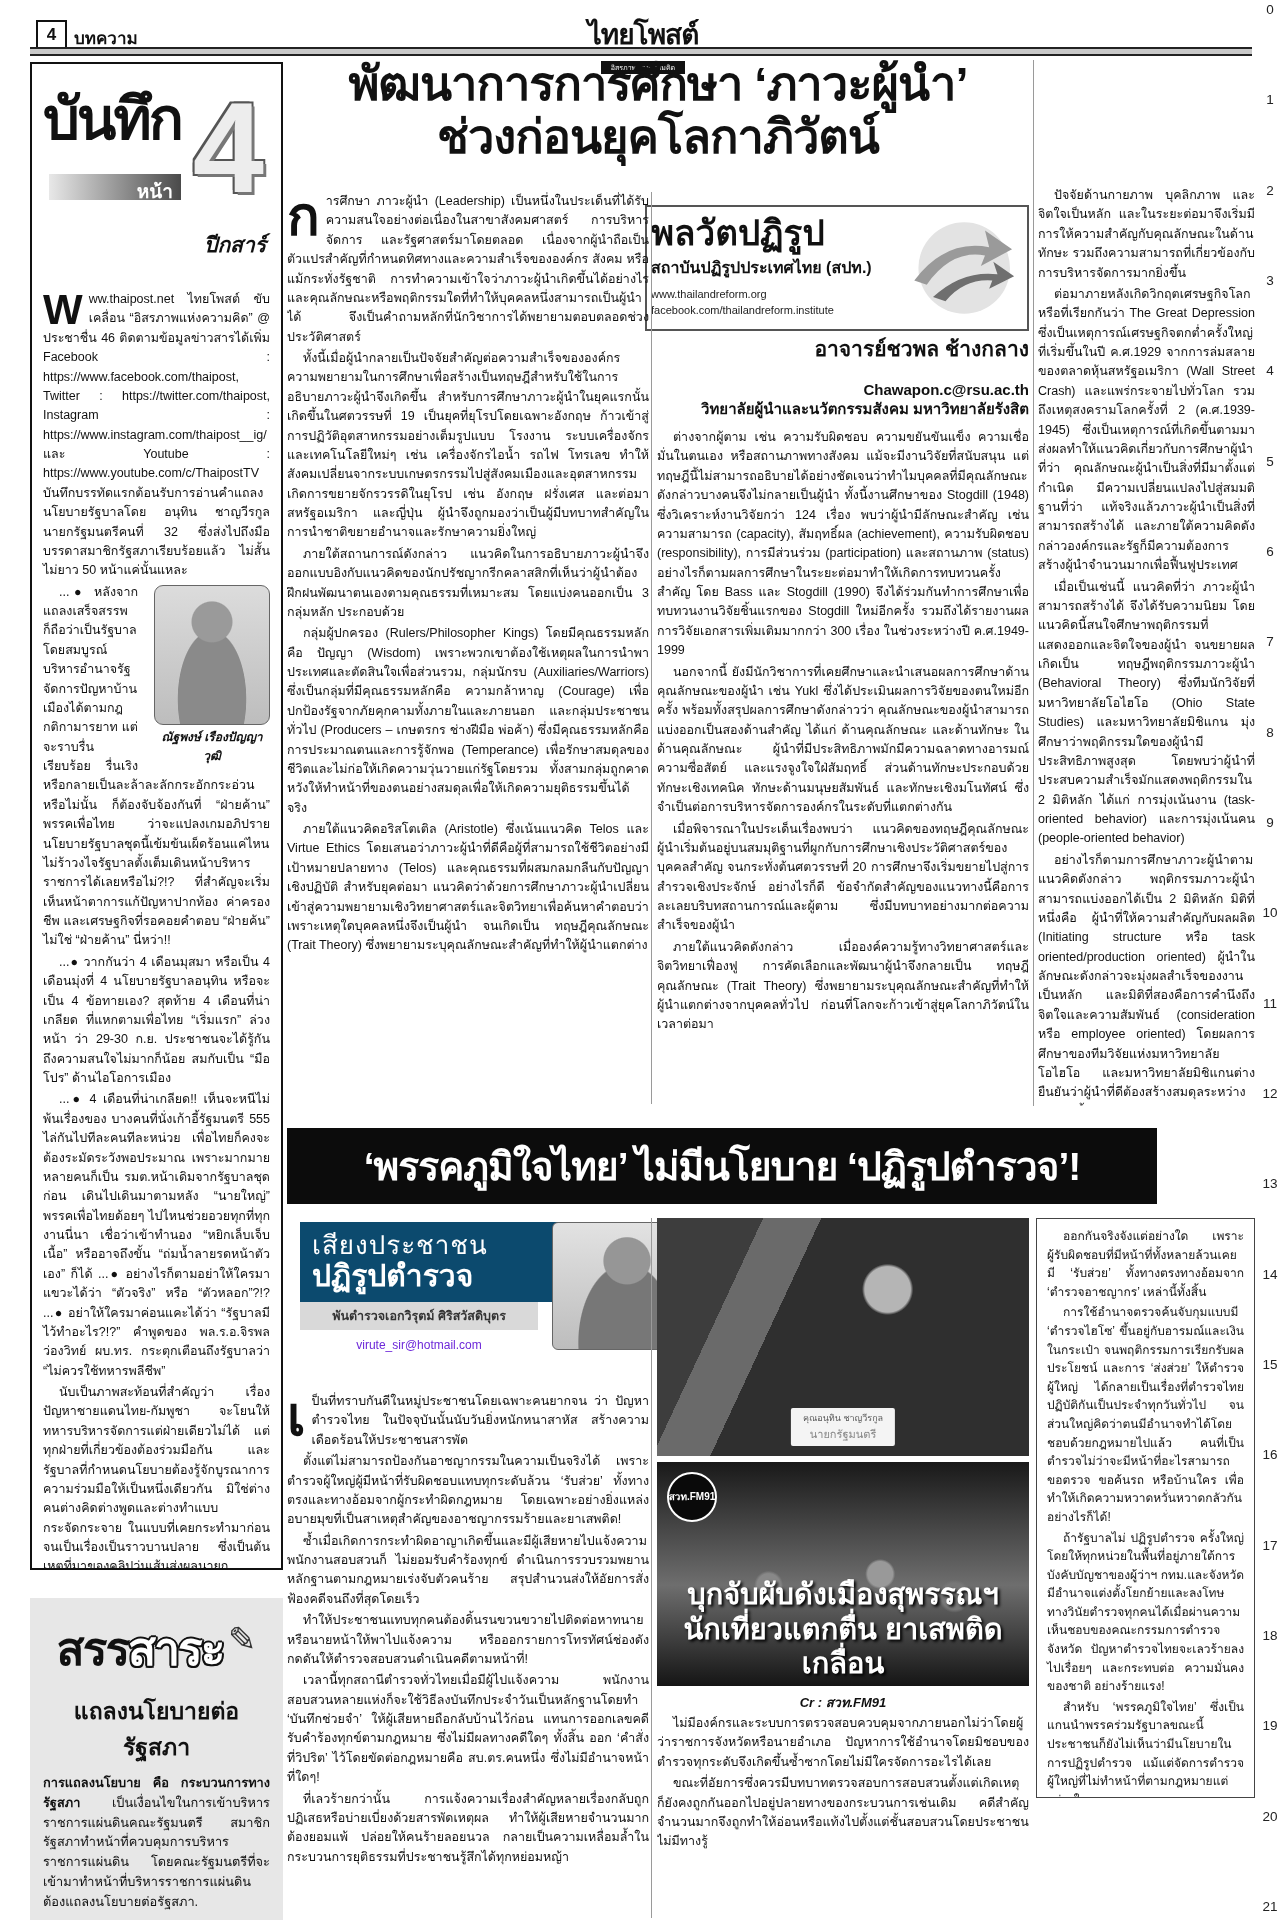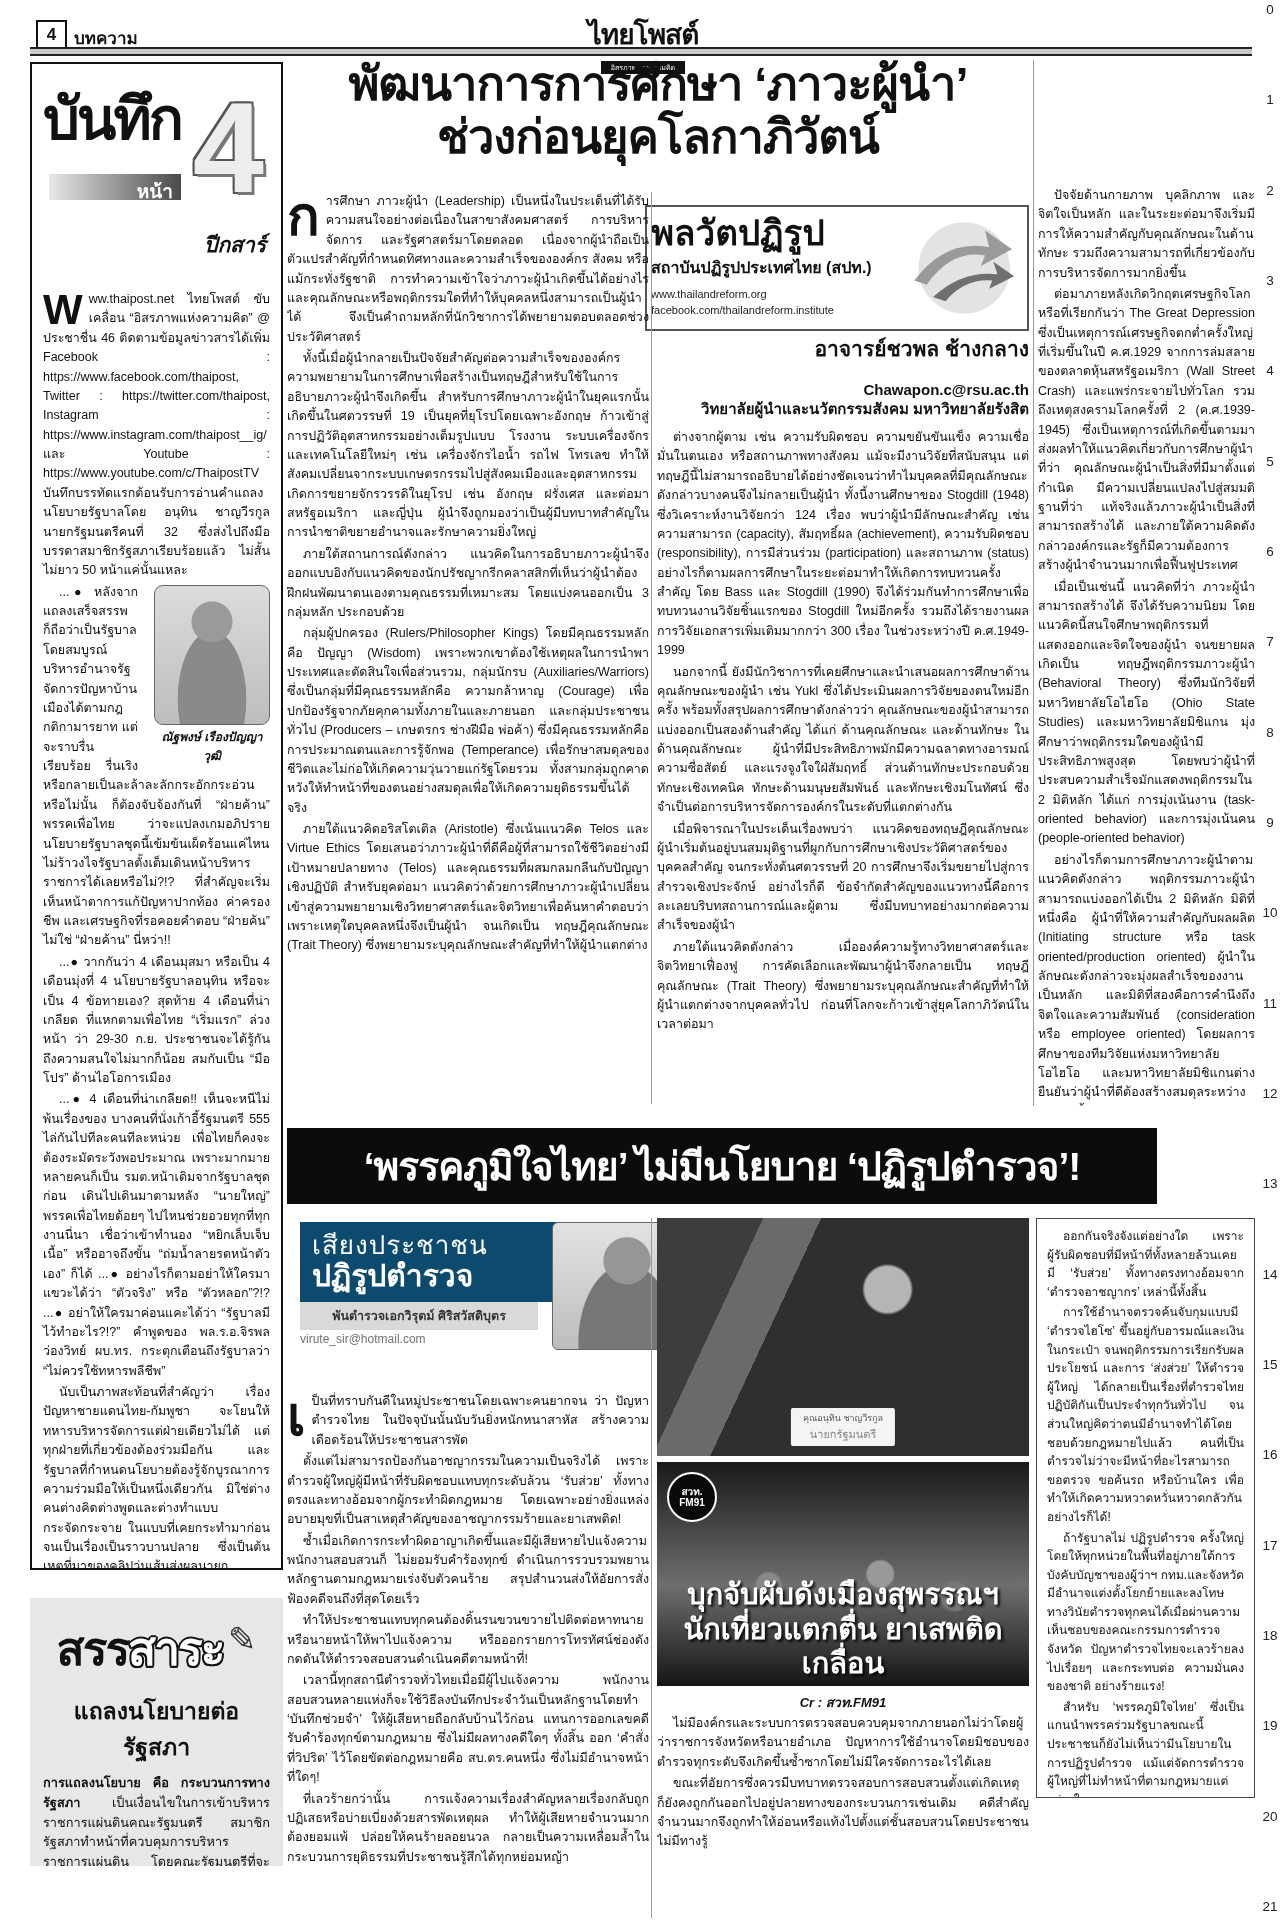--- a/index.html
+++ b/index.html
@@ -38,21 +38,21 @@
   .dropcap.small{font-size:42px;line-height:34px;}
   .fig{border:0;margin:0;width:116px;}
   .fig .ph{height:138px;border:1px solid #666;border-radius:9px;
            background:radial-gradient(circle at 50% 26%,#9a9a9a 0 17%,rgba(0,0,0,0) 18%),
                       radial-gradient(ellipse at 50% 82%,#8a8a8a 0 42%,rgba(0,0,0,0) 43%),
                       linear-gradient(#dcdcdc,#bdbdbd);}
   .fig figcaption{font-size:12px;font-weight:bold;font-style:italic;text-align:center;padding:2px 0 0;}
   .fr{float:right;margin:2px 0 4px 8px;padding-left:8px;}
   .fl{float:left;margin:2px 8px 4px 0;}
   
-  .sara{left:30px;top:1598px;width:253px;height:268px;background:#e7e7e7;
+  .sara{left:30px;top:1598px;width:253px;height:323px;background:#e7e7e7;
         padding:14px 13px;box-sizing:border-box;overflow:hidden;}
   .sara-logo{text-align:center;margin-bottom:8px;}
   .sara-a{font-size:46px;font-weight:900;letter-spacing:-2px;}
   .sara-b{font-size:46px;font-weight:900;letter-spacing:-2px;color:#fff;
           text-shadow:2px 0 #111,-2px 0 #111,0 2px #111,0 -2px #111,1.5px 1.5px #111,-1.5px -1.5px #111,1.5px -1.5px #111,-1.5px 1.5px #111;}
   .sara-pencil{font-size:34px;vertical-align:14px;color:#333;}
   .sara-title{font-size:23px;font-weight:800;text-align:center;margin:2px 0 8px;}
   .sara .para{font-size:12.8px;}
   .boldlead{font-weight:bold;}
   
@@ -72,41 +72,41 @@
   .colblock{overflow:hidden;}
   .vrule{background:#9a9a9a;width:1px;}
   
   .banner{left:287px;top:1128px;width:870px;height:76px;background:#0c0c0c;color:#fff;
           display:flex;align-items:center;justify-content:center;font-size:39px;font-weight:800;letter-spacing:-1px;}
   .voice-box{width:282px;background:#0c4a6e;color:#fff;padding:10px 12px;box-sizing:border-box;}
   .voice-l1{font-size:26px;letter-spacing:1px;line-height:1.05;}
   .voice-l2{font-size:30px;font-weight:800;line-height:1.1;}
   .voice-byline{width:238px;background:#d9d9d9;color:#333;font-size:12.5px;font-weight:bold;
                 text-align:center;padding:4px 2px;box-sizing:border-box;}
-  .voice-email{width:238px;font-size:12px;padding:2px 0;color:#737373;}
+  .voice-email{width:238px;font-size:12px;text-align:center;padding:8px 0;color:#6d28d9;}
   .portrait{left:552px;top:1222px;width:148px;height:126px;border:1px solid #666;border-radius:6px;
             background:radial-gradient(circle at 50% 30%,#969696 0 20%,rgba(0,0,0,0) 21%),
                        radial-gradient(ellipse at 50% 95%,#777 0 46%,rgba(0,0,0,0) 47%),
                        linear-gradient(#e2e2e2,#bdbdbd);}
   .photo-podium{left:657px;top:1218px;width:372px;height:238px;
             background:radial-gradient(circle at 62% 30%,#b5b5b5 0 8%,rgba(0,0,0,0) 9%),
                        linear-gradient(115deg,#3d3d3d 0 22%,#6a6a6a 22% 34%,#2f2f2f 34% 100%);}
   .nameplate{position:absolute;left:50%;bottom:10px;transform:translateX(-50%);
              background:#f4f4f4;padding:3px 12px;text-align:center;border-radius:2px;}
   .nameplate .np1{font-size:9px;color:#555;}
   .nameplate .np2{font-size:11px;color:#888;}
   .photo-club{left:657px;top:1462px;width:372px;height:224px;
             background:radial-gradient(circle at 30% 55%,#888 0 4%,rgba(0,0,0,0) 5%),
                        radial-gradient(circle at 60% 50%,#999 0 5%,rgba(0,0,0,0) 6%),
                        radial-gradient(circle at 80% 60%,#777 0 4%,rgba(0,0,0,0) 5%),
                        linear-gradient(#191919,#6e6e6e 55%,#151515);}
   .club-overlay{position:absolute;left:0;right:0;bottom:6px;text-align:center;color:#fff;
                 font-size:29px;font-weight:800;line-height:1.18;text-shadow:2px 2px 3px #000;}
   .fm-badge{position:absolute;left:10px;top:10px;width:46px;height:46px;border-radius:50%;
-            background:#0a0a0a;color:#fff;display:flex;flex-direction:column;align-items:center;
+            background:#0a0a0a;color:#fff;display:flex;flex-direction:row;align-items:center;
             justify-content:center;font-size:10px;font-weight:bold;line-height:1.15;border:2px solid #fff;}
   .credit{left:657px;top:1692px;width:372px;text-align:center;font-size:13px;
           font-weight:bold;font-style:italic;}
   .p3box{left:1036px;top:1218px;width:219px;height:580px;border:1.5px solid #444;
          padding:8px 10px;box-sizing:border-box;overflow:hidden;}
   .p3box .para{font-size:12px;}
 </style>
 </head>
 <body>
 

